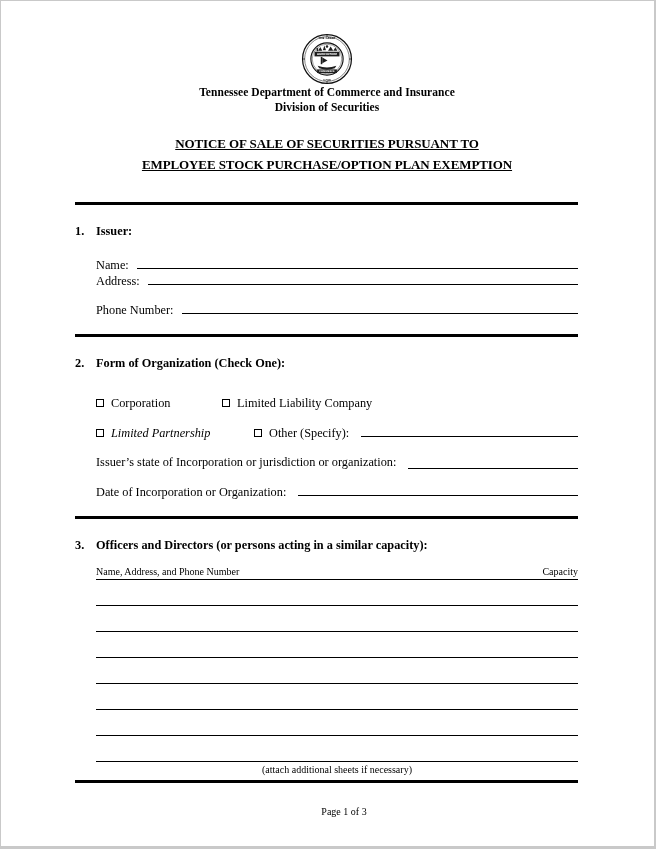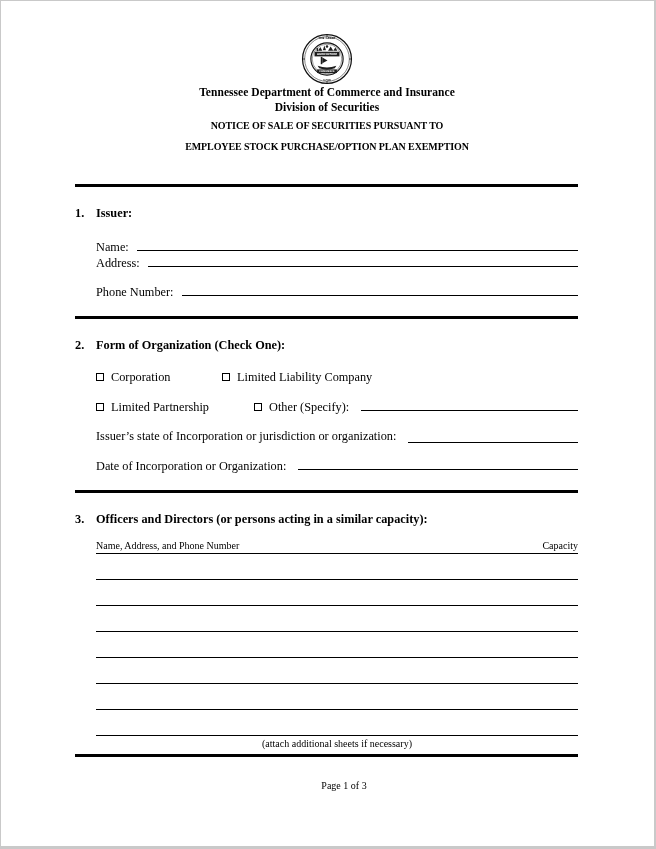--- a/index.html
+++ b/index.html
@@ -54,23 +54,25 @@
     font-weight: bold;
     font-size: 11.5px;
     line-height: 15px;
     letter-spacing: 0.05px;
     margin-top: 3px;
   }
 
   .doc-title {
     text-align: center;
     font-weight: bold;
-    font-size: 10px;
+    font-size: 13px;
     line-height: 21px;
     letter-spacing: -0.1px;
+    margin-top: 18px;
+    text-decoration: underline;
   }
 
   
   .thick-rule {
     height: 3px;
     background: #000;
     margin-left: 75px;
     margin-right: 76px;
   }
 
@@ -255,32 +257,32 @@
 
   <div class="section" style="margin-top:19px;">
     <div class="section-head">
       <span class="section-num">2.</span>
       <span>Form of Organization (Check One):</span>
     </div>
 
     <div class="body-indent">
 
       <div class="cb-row" style="margin-top:17px;">
-        <span class="cb-item" style="width:126px;">
+        <span class="cb-item" style="width:126px;margin-top:8px;">
           <span class="cbox"></span>
           <span>Corporation</span>
         </span>
         <span class="cb-item">
           <span class="cbox"></span>
           <span>Limited Liability Company</span>
         </span>
       </div>
 
       <div class="cb-row" style="margin-top:14px;">
-        <span class="cb-item" style="width:158px;">
+        <span class="cb-item" style="width:158px;font-style:italic;">
           <span class="cbox"></span>
           <span>Limited Partnership</span>
         </span>
         <span class="cb-item">
           <span class="cbox"></span>
           <span>Other (Specify):</span>
         </span>
         <span class="field-line" style="margin-left:12px;"></span>
       </div>
 

